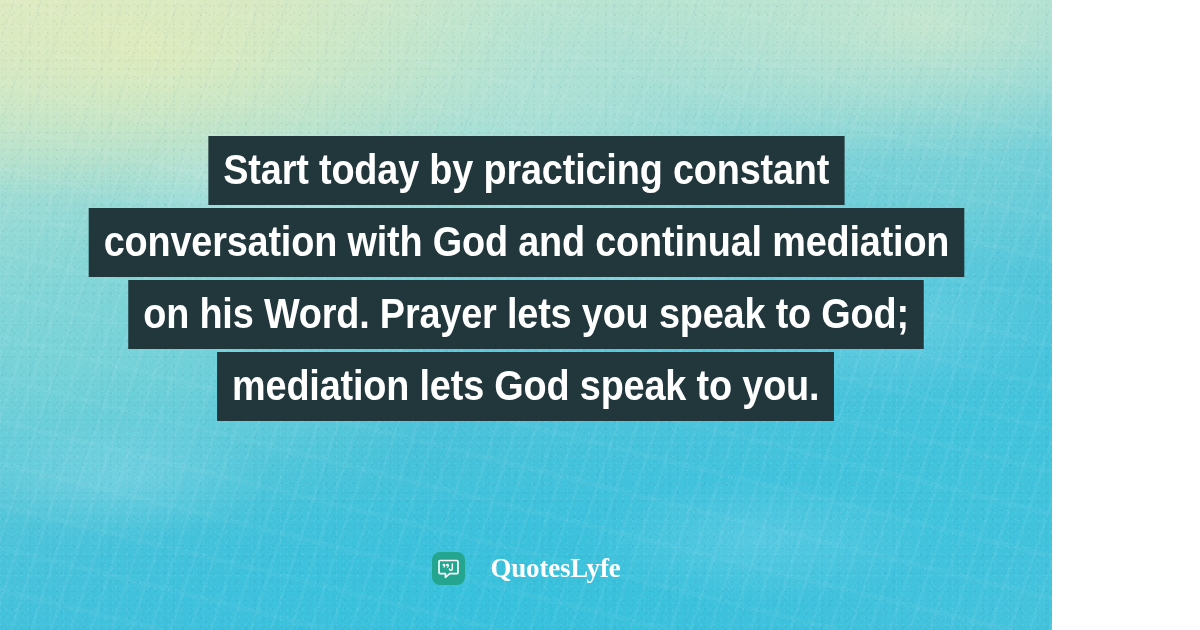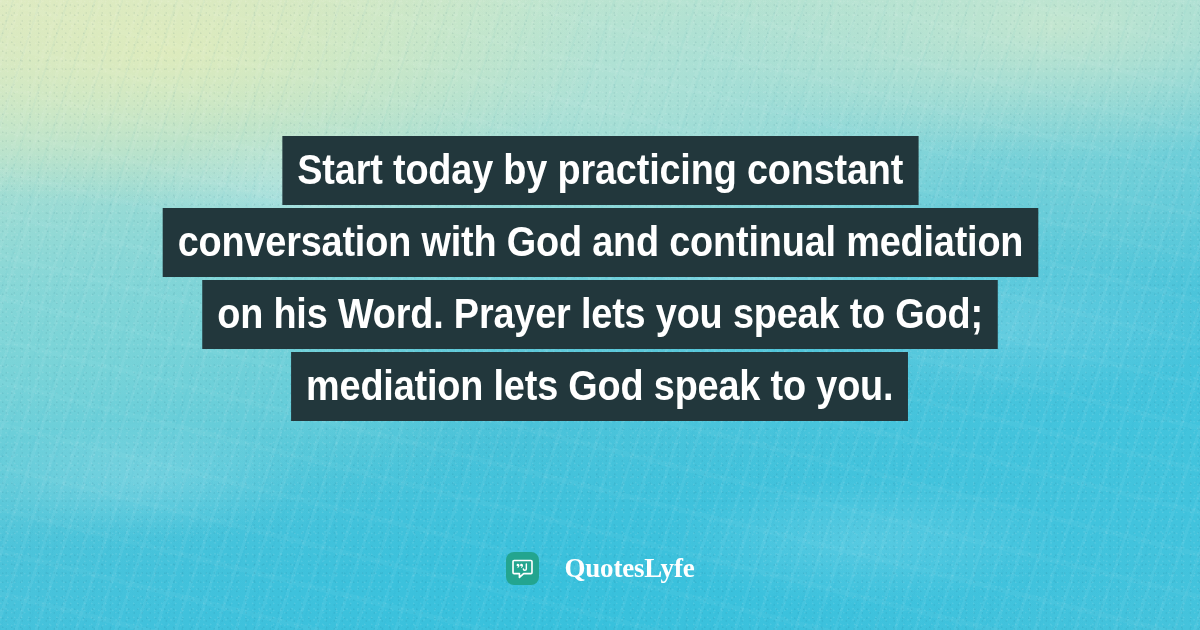--- a/index.html
+++ b/index.html
@@ -3,21 +3,21 @@
 <meta charset="utf-8">
 <style>
   html, body {
     margin: 0;
     padding: 0;
     background: #fff;
   }
 
   #stage {
     position: relative;
-    width: 1200px;
+    width: 1052px;
     height: 630px;
     overflow: hidden;
     font-family: "Liberation Sans", sans-serif;
     background: #4fc7d4;
   }
 
   
   .bg-base {
     position: absolute;
     inset: 0;

